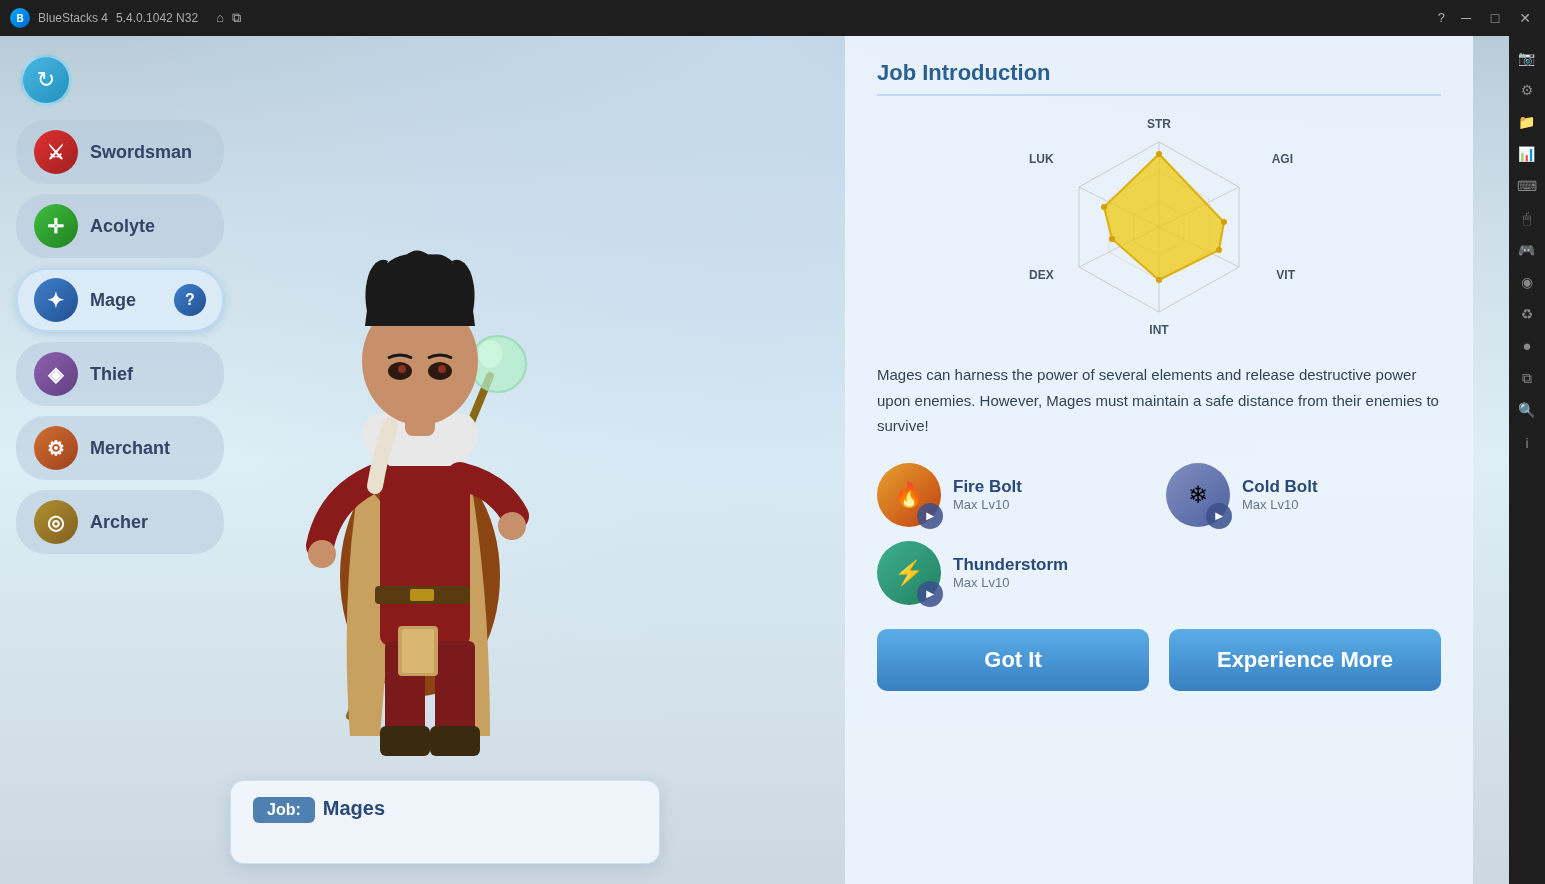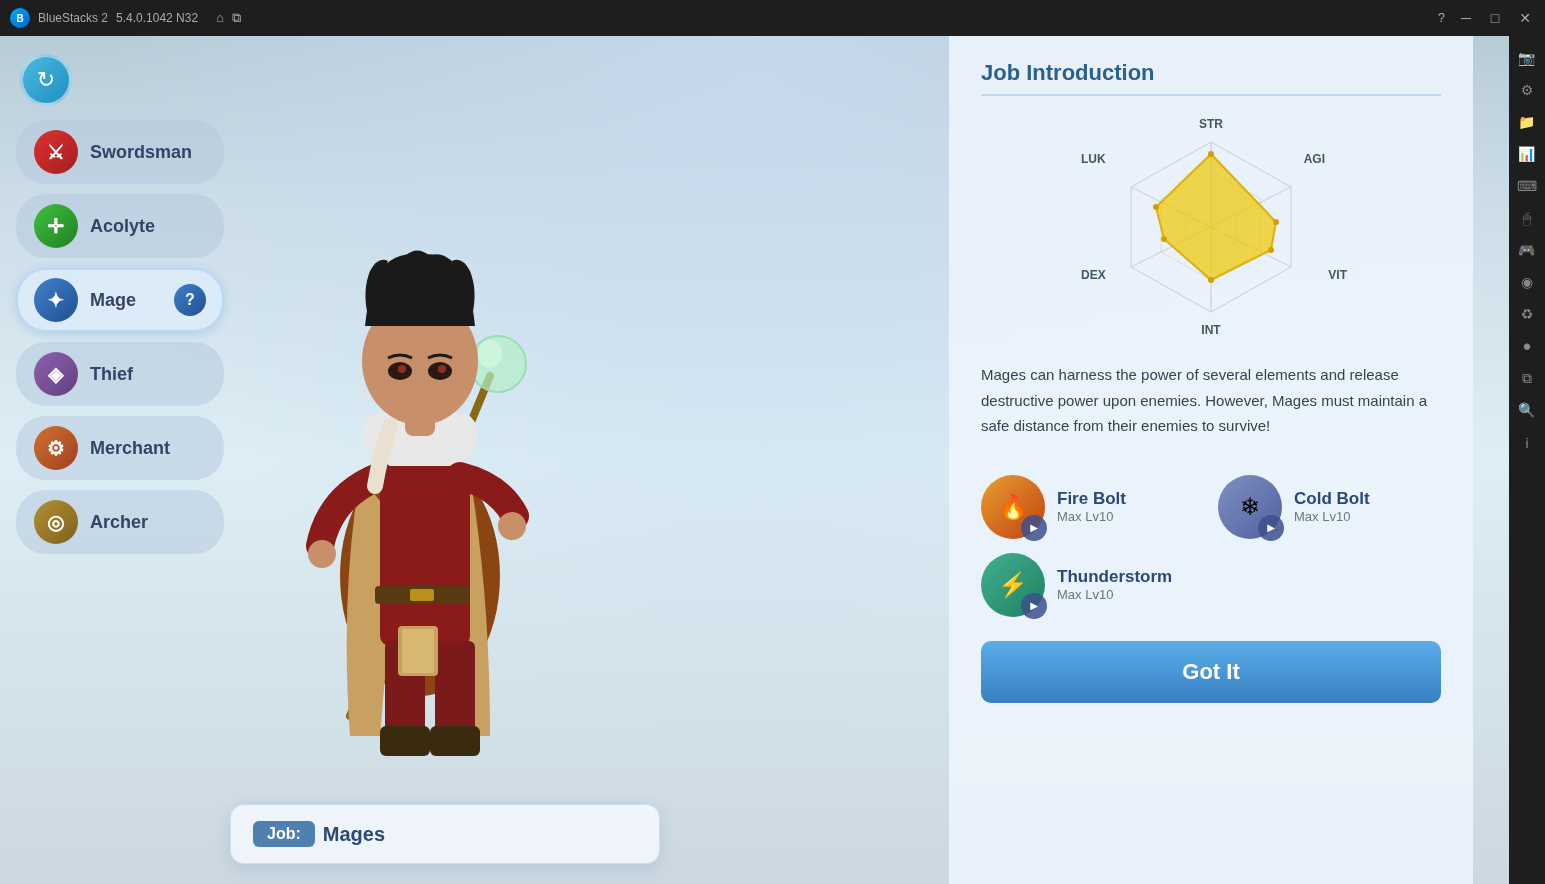--- a/index.html
+++ b/index.html
@@ -228,23 +228,22 @@
       width: 430px;
       background: rgba(240,245,252,0.95);
       border-radius: 14px;
       padding: 16px 22px;
       z-index: 20;
       border: 1px solid rgba(180,210,240,0.6);
       box-shadow: 0 4px 16px rgba(80,120,160,0.2);
     }
     .job-tooltip-header {
       display: flex;
-      align-items: center;
       gap: 8px;
-      margin-bottom: 0;
+      margin-bottom: 24px;
     }
     .job-label {
       background: #5080b0;
       color: white;
       padding: 4px 14px;
       border-radius: 6px;
       font-size: 16px;
       font-weight: 600;
     }
     .job-value {
@@ -256,21 +255,21 @@
       color: #445566;
       font-size: 13px;
       line-height: 1.5;
     }
 
     
     .right-panel {
       position: absolute;
       right: 36px;
       top: 0;
-      width: 524px;
+      width: 628px;
       height: 100%;
       background: rgba(235,243,252,0.92);
       padding: 24px 32px;
       z-index: 10;
       overflow-y: auto;
     }
 
     .section-title {
       color: #2a6090;
       font-size: 22px;
@@ -294,32 +293,32 @@
       width: 280px;
       height: 230px;
     }
     .stat-label {
       position: absolute;
       font-size: 12px;
       color: #445566;
       font-weight: 600;
     }
     .stat-str { top: 5px; left: 50%; transform: translateX(-50%); }
-    .stat-agi { top: 40px; right: 26px; }
+    .stat-agi { top: 40px; right: 6px; }
     .stat-vit { bottom: 60px; right: 4px; }
     .stat-int { bottom: 5px; left: 50%; transform: translateX(-50%); }
     .stat-dex { bottom: 60px; left: 10px; }
     .stat-luk { top: 40px; left: 10px; }
 
     
     .job-description {
       color: #334455;
       font-size: 15px;
       line-height: 1.7;
-      margin-bottom: 36px;
+      margin-bottom: 24px;
     }
 
     
     .critical-skill-title {
       color: #2a6090;
       font-size: 20px;
       font-weight: bold;
       margin-bottom: 16px;
     }
     .skills-grid {
@@ -412,21 +411,21 @@
       top: 20px;
       left: 30px;
     }
   </style>
 </head>
 <body>
 
 <div class="titlebar">
   <div class="titlebar-left">
     <div class="bluestacks-logo">B</div>
-    <span class="titlebar-title">BlueStacks 2</span>
+    <span class="titlebar-title">BlueStacks 4</span>
     <span class="titlebar-title">5.4.0.1042 N32</span>
     <div style="display:flex;gap:8px;margin-left:10px;">
       <div class="titlebar-icon">⌂</div>
       <div class="titlebar-icon">⧉</div>
     </div>
   </div>
   <div class="titlebar-controls">
     <div class="titlebar-icon">?</div>
     <div class="titlebar-btn">─</div>
     <div class="titlebar-btn">□</div>
@@ -612,20 +611,21 @@
           </div>
           <div class="skill-info">
             <div class="skill-name">Thunderstorm</div>
             <div class="skill-level">Max Lv10</div>
           </div>
         </div>
       </div>
 
       <div class="action-buttons">
         <button class="btn-got-it">Got It</button>
+        <button class="btn-experience">Experience More</button>
       </div>
     </div>
 
   </div>
 
   <div class="right-sidebar">
     <div class="rs-icon">📷</div>
     <div class="rs-icon">⚙</div>
     <div class="rs-icon">📁</div>
     <div class="rs-icon">📊</div>

